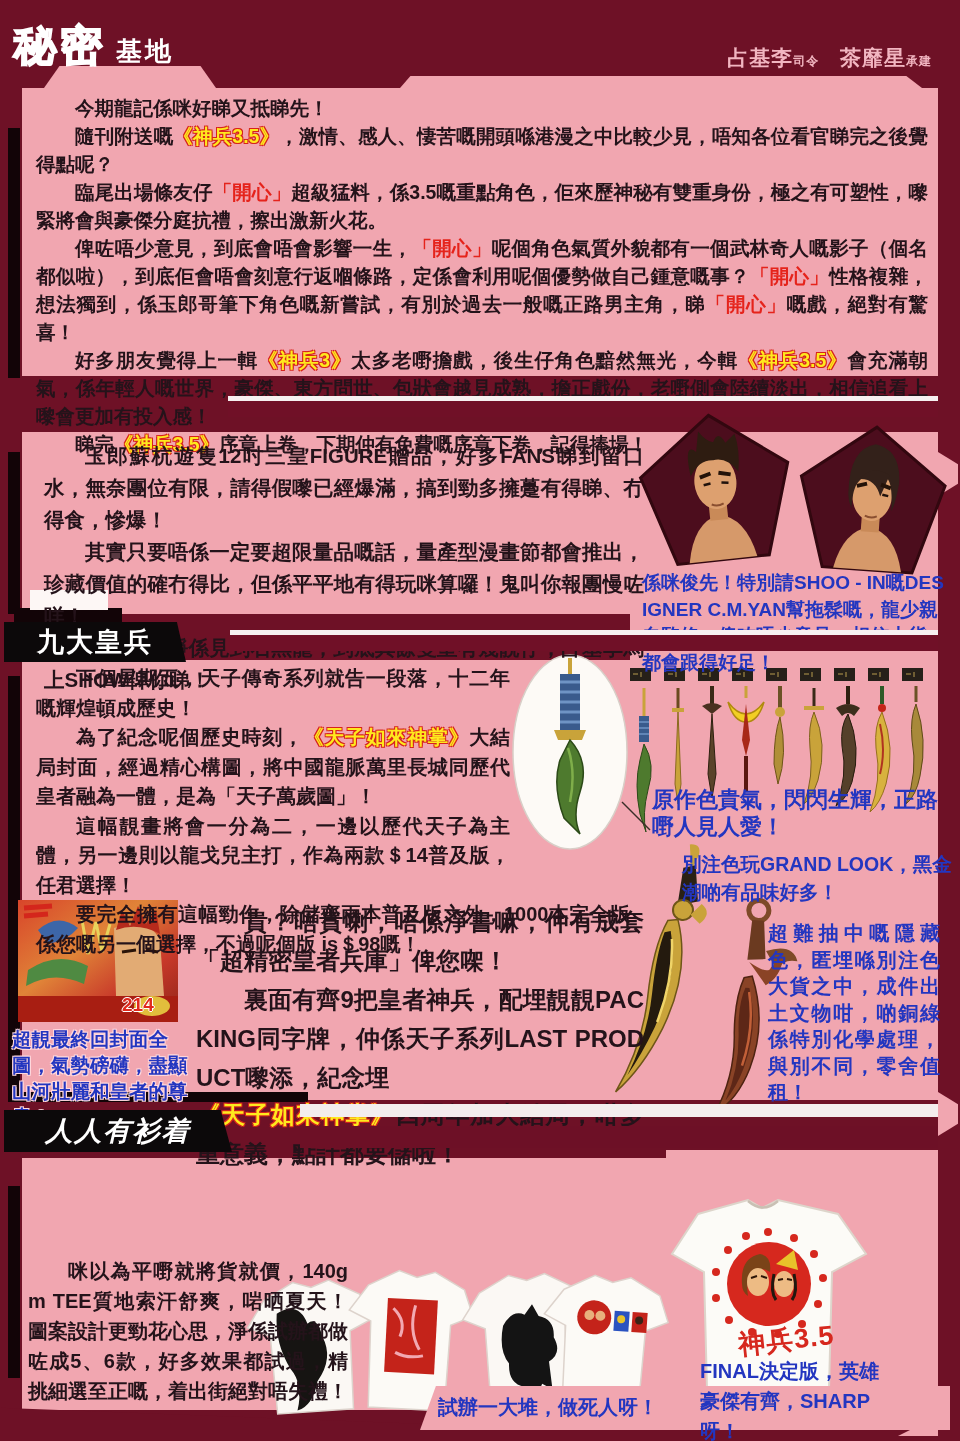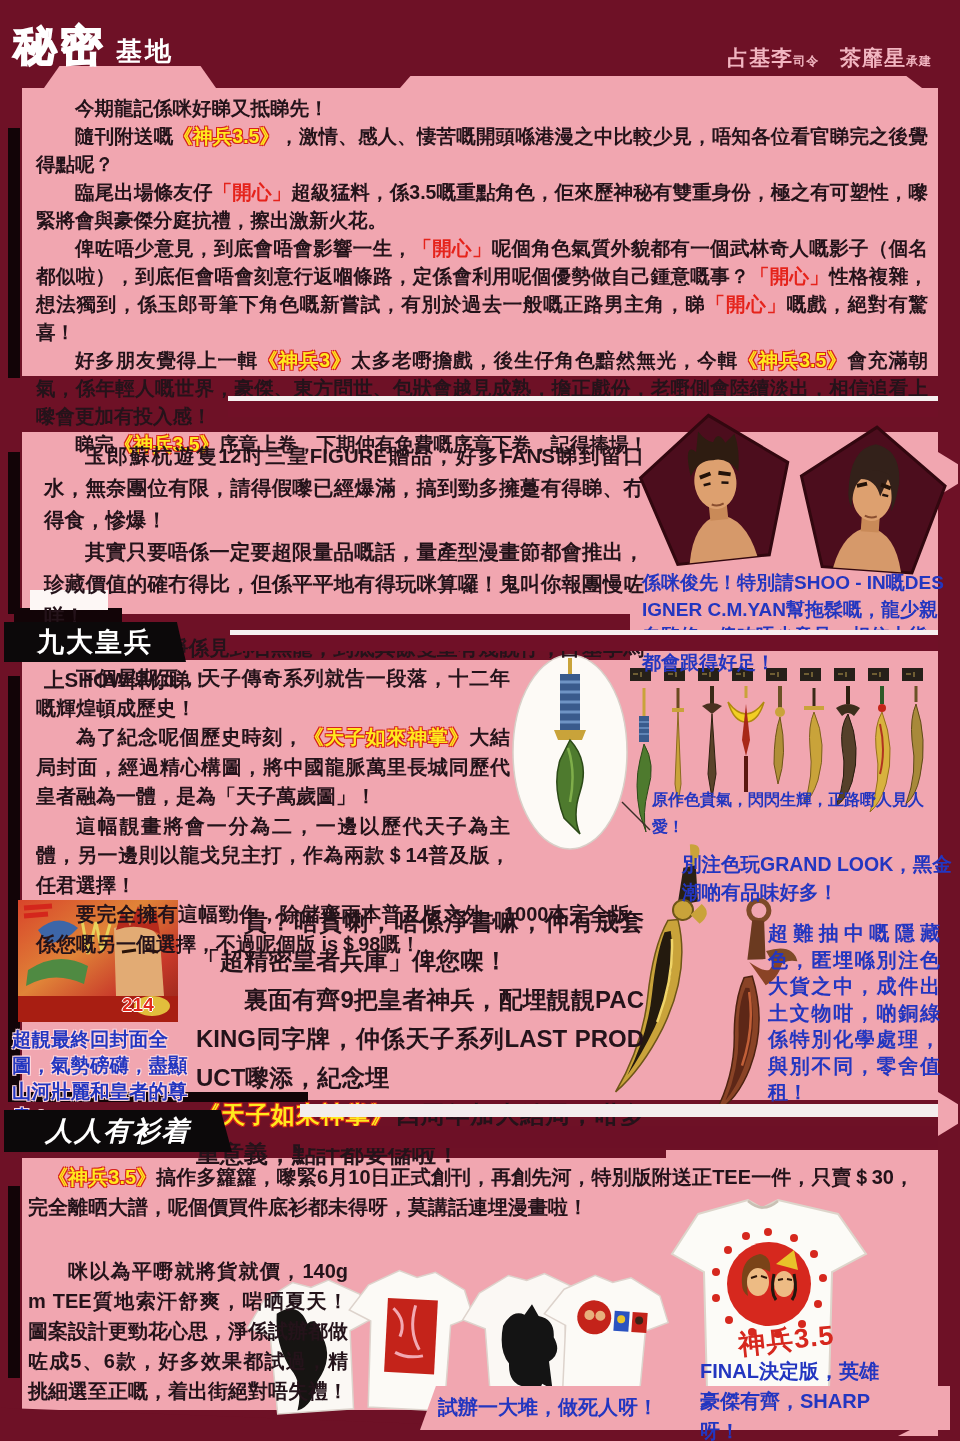--- a/index.html
+++ b/index.html
@@ -203,21 +203,21 @@
       <path d="M254,22 V40" stroke="#2f5a28" stroke-width="4"></path>
         <circle cx="254" cy="44" r="4" fill="#c42518"></circle>
       <path d="M254,48 Q268,84 258,120 Q252,140 242,148 Q254,116 248,84 Q246,62 254,48 Z" fill="#d8b23e" stroke="#95701c" stroke-width="1"></path>
       <path d="M252,60 Q258,86 252,110" stroke="#b03420" stroke-width="2" fill="none"></path>
     </g>
     <g>
       <path d="M288,22 V38" stroke="#6b5226" stroke-width="3"></path>
       <path d="M288,40 Q300,76 292,112 Q288,132 278,140 Q290,108 284,76 Q282,54 288,40 Z" fill="#a8893a" stroke="#5e4a16" stroke-width="1"></path>
     </g>
   </svg>
-  <div class="abs blue-cap" style="left:652px;top:786px;width:292px;font-size:16px;line-height:27px;z-index:4;"><span>原作色貴氣，閃閃生輝，正路嘢人見人愛！</span></div>
+  <div class="abs blue-cap" style="left:652px;top:786px;width:292px;font-size:22px;line-height:27px;z-index:4;"><span>原作色貴氣，閃閃生輝，正路嘢人見人愛！</span></div>
 
   <svg class="abs" style="left:510px;top:652px;z-index:3;" width="145" height="205" viewBox="0 0 145 205">
     <ellipse cx="60" cy="100" rx="57" ry="97" fill="#fdfaf6" stroke="#d8cfc8" stroke-width="1.5"></ellipse>
     <path d="M112,150 L140,178" stroke="#3a2e28" stroke-width="1.5"></path>
     <path d="M60,6 V22" stroke="#c9a33a" stroke-width="4"></path>
     <path d="M50,22 h20 v56 h-20 Z" fill="#3a5b8c"></path>
     <path d="M50,30 h20 M50,40 h20 M50,50 h20 M50,60 h20 M50,70 h20" stroke="#6f94c4" stroke-width="3"></path>
     <path d="M44,78 h32 l-4,10 h-24 Z" fill="#c9a33a"></path>
     <path d="M60,88 Q80,110 70,140 Q62,164 70,182 L54,166 Q42,134 50,108 Z" fill="#4e7a2e" stroke="#2c4a18" stroke-width="1.5"></path>
     <path d="M58,96 Q66,120 60,150" stroke="#7fae4a" stroke-width="2.5" fill="none"></path>
@@ -244,23 +244,20 @@
     <path d="M52,96 Q60,132 50,170" stroke="#c26038" stroke-width="2.5" fill="none"></path>
   </svg>
   <div class="abs blue-cap" style="left:768px;top:920px;width:172px;font-size:20px;line-height:26.5px;text-align:justify;z-index:4;"><span>超難抽中嘅隱藏色，匿埋喺別注色大貨之中，成件出土文物咁，啲銅綠係特別化學處理，與別不同，零舍值租！</span></div>
 
   <div class="abs sec-box" style="left:4px;top:1110px;width:228px;height:42px;font-style:italic;">
       <span>人人有衫着</span>
     </div>
   <div class="abs" style="left:300px;top:1104px;width:638px;height:13px;background:#f3eded;z-index:5;"></div>
   <div class="abs" style="left:300px;top:1126px;width:638px;height:22px;background:#6d1026;z-index:5;"></div>
 
-  <div class="abs body-txt" style="left:28px;top:1162px;width:886px;font-size:20px;line-height:30px;font-weight:700;">
-    <p style="text-indent:1em;"><span class="hl-y">《神兵3.5》</span><span>搞作多籮籮，嚟緊6月10日正式創刊，再創先河，特別版附送正TEE一件，只賣＄30，完全離晒大譜，呢個價買件底衫都未得呀，莫講話連埋漫畫啦！</span></p>
-  </div>
   <div class="abs body-txt" style="left:28px;top:1256px;width:658px;font-size:20px;line-height:30px;font-weight:700;">
     <div class="spacer-r" style="width:338px;height:160px;margin-top:32px;"></div>
     <p><span>咪以為平嘢就將貨就價，140gm TEE質地索汗舒爽，啱晒夏天！圖案設計更勁花心思，淨係試辦都做咗成5、6款，好多效果都試過，精挑細選至正嘅，着出街絕對唔失禮！</span></p>
   </div>
 
   <svg class="abs" style="left:242px;top:1256px;z-index:2;" width="436" height="178" viewBox="0 0 436 178">
     <g transform="translate(2,20) rotate(-4)">
       <path d="M18,26 L48,10 L66,16 L84,10 L114,26 L124,52 L102,62 L100,140 L24,140 L22,62 L0,52 Z" fill="#fbf8f4" stroke="#ddd3cc" stroke-width="1.5"></path>
       <path d="M30,40 Q52,28 60,52 Q70,44 74,66 Q84,88 66,110 Q60,134 44,138 Q52,112 40,96 Q26,70 30,40 Z" fill="#161412"></path>
     </g>

